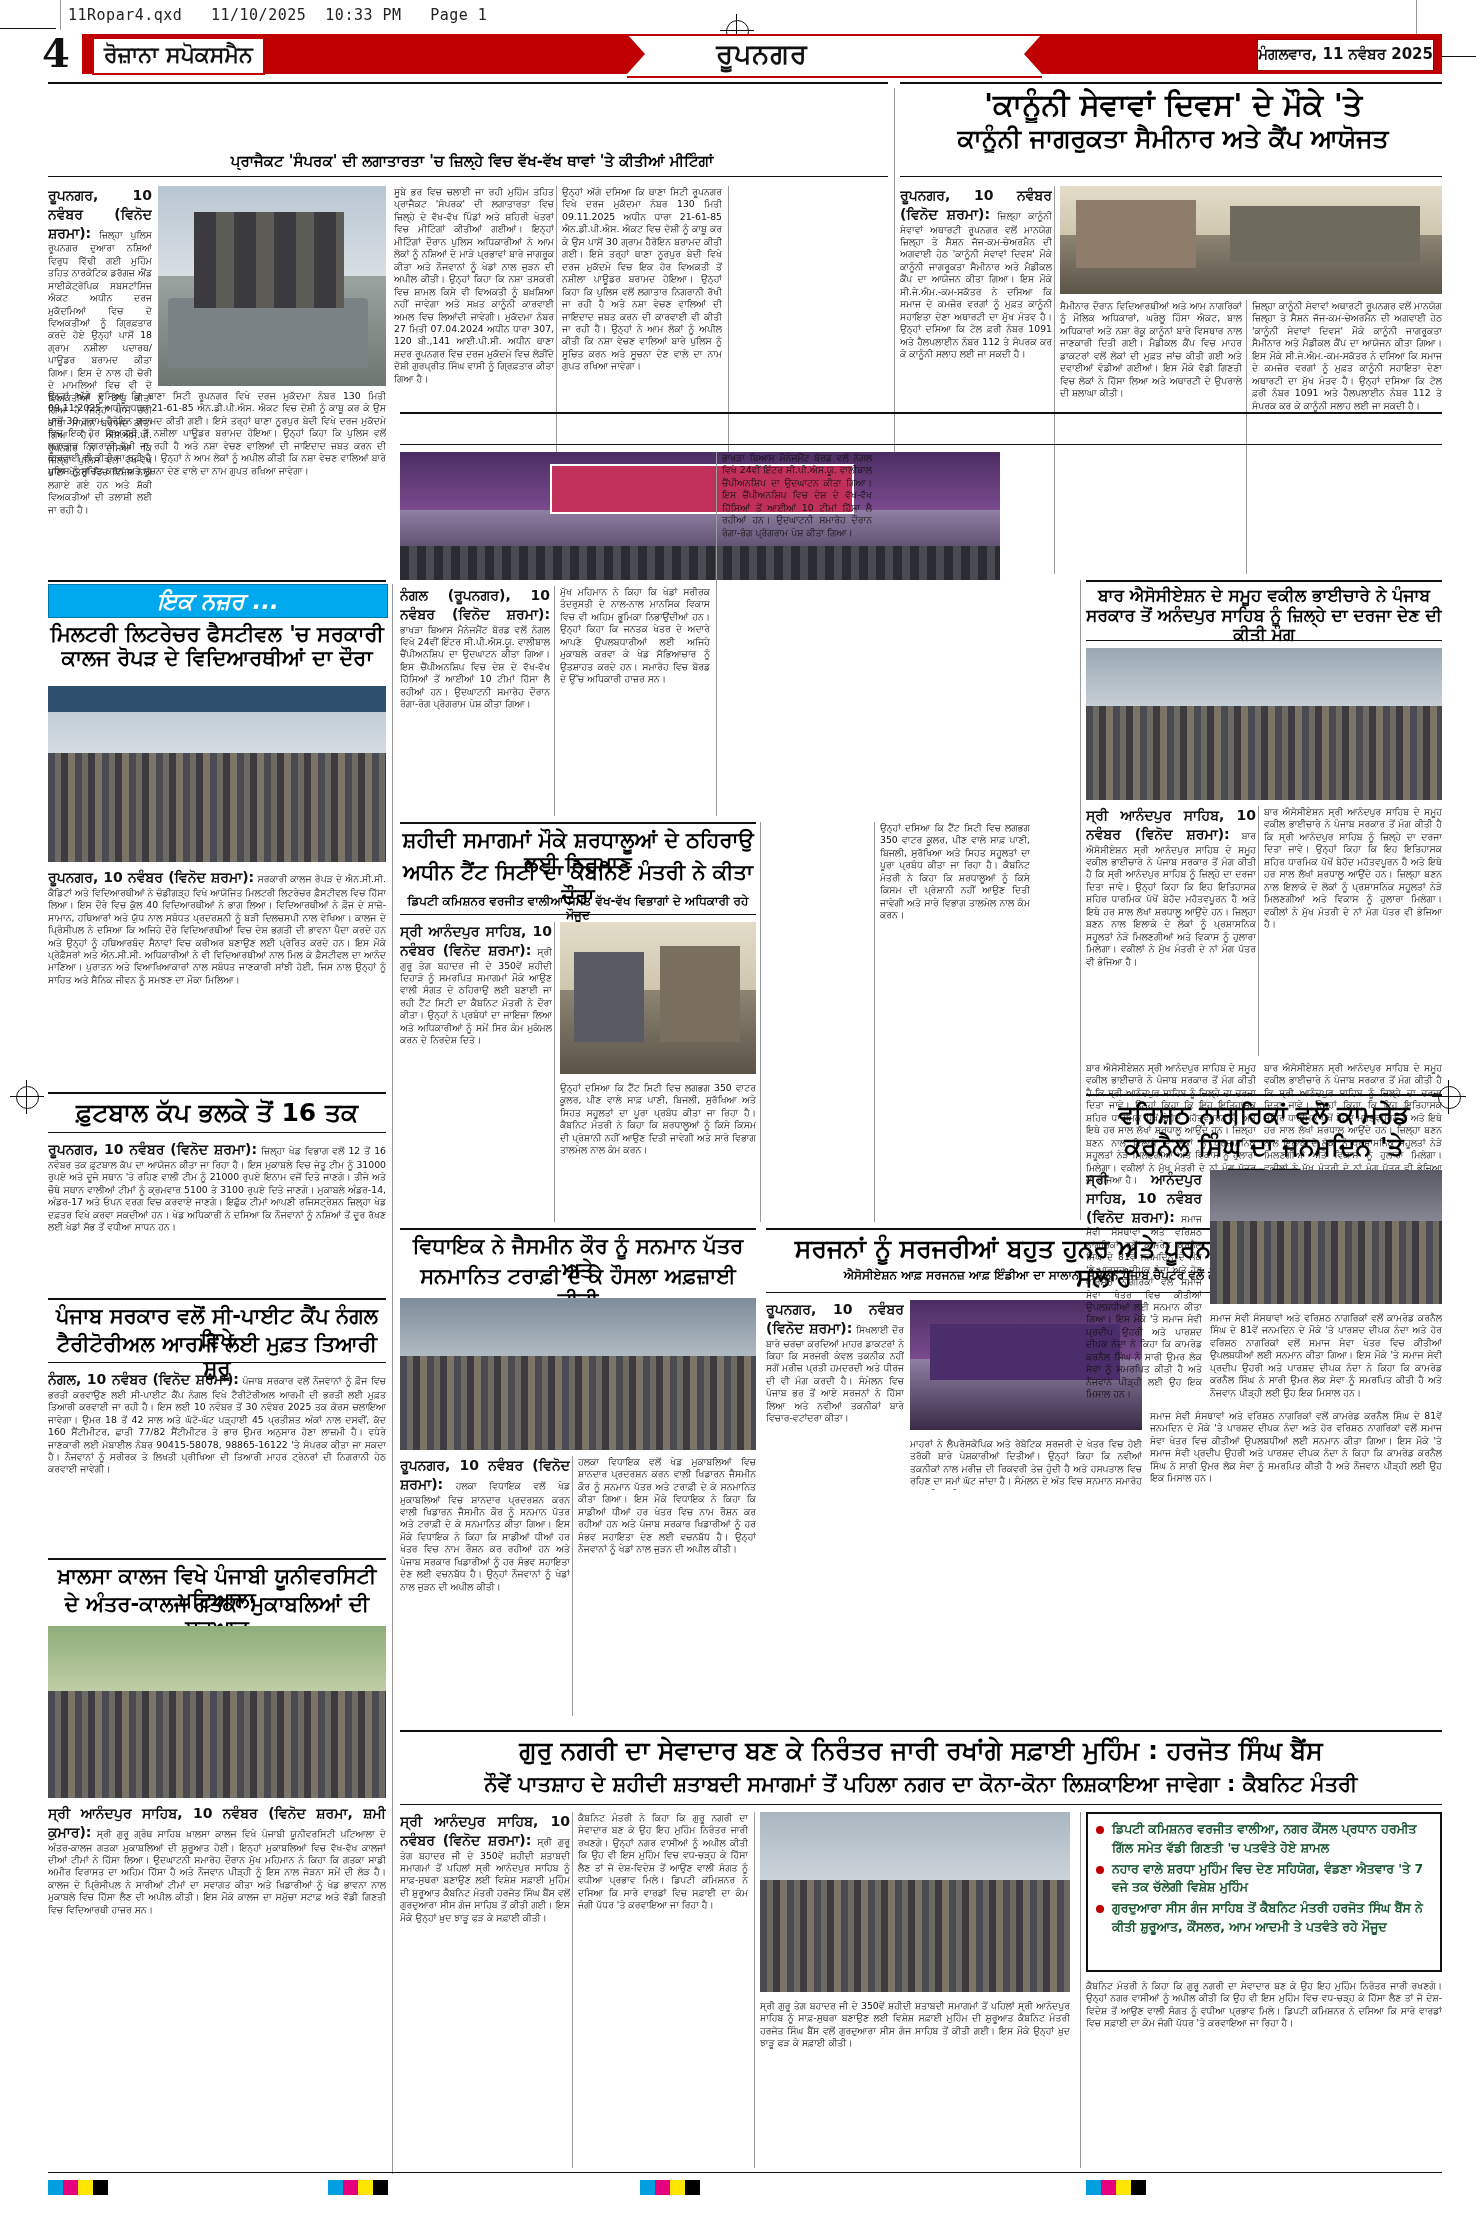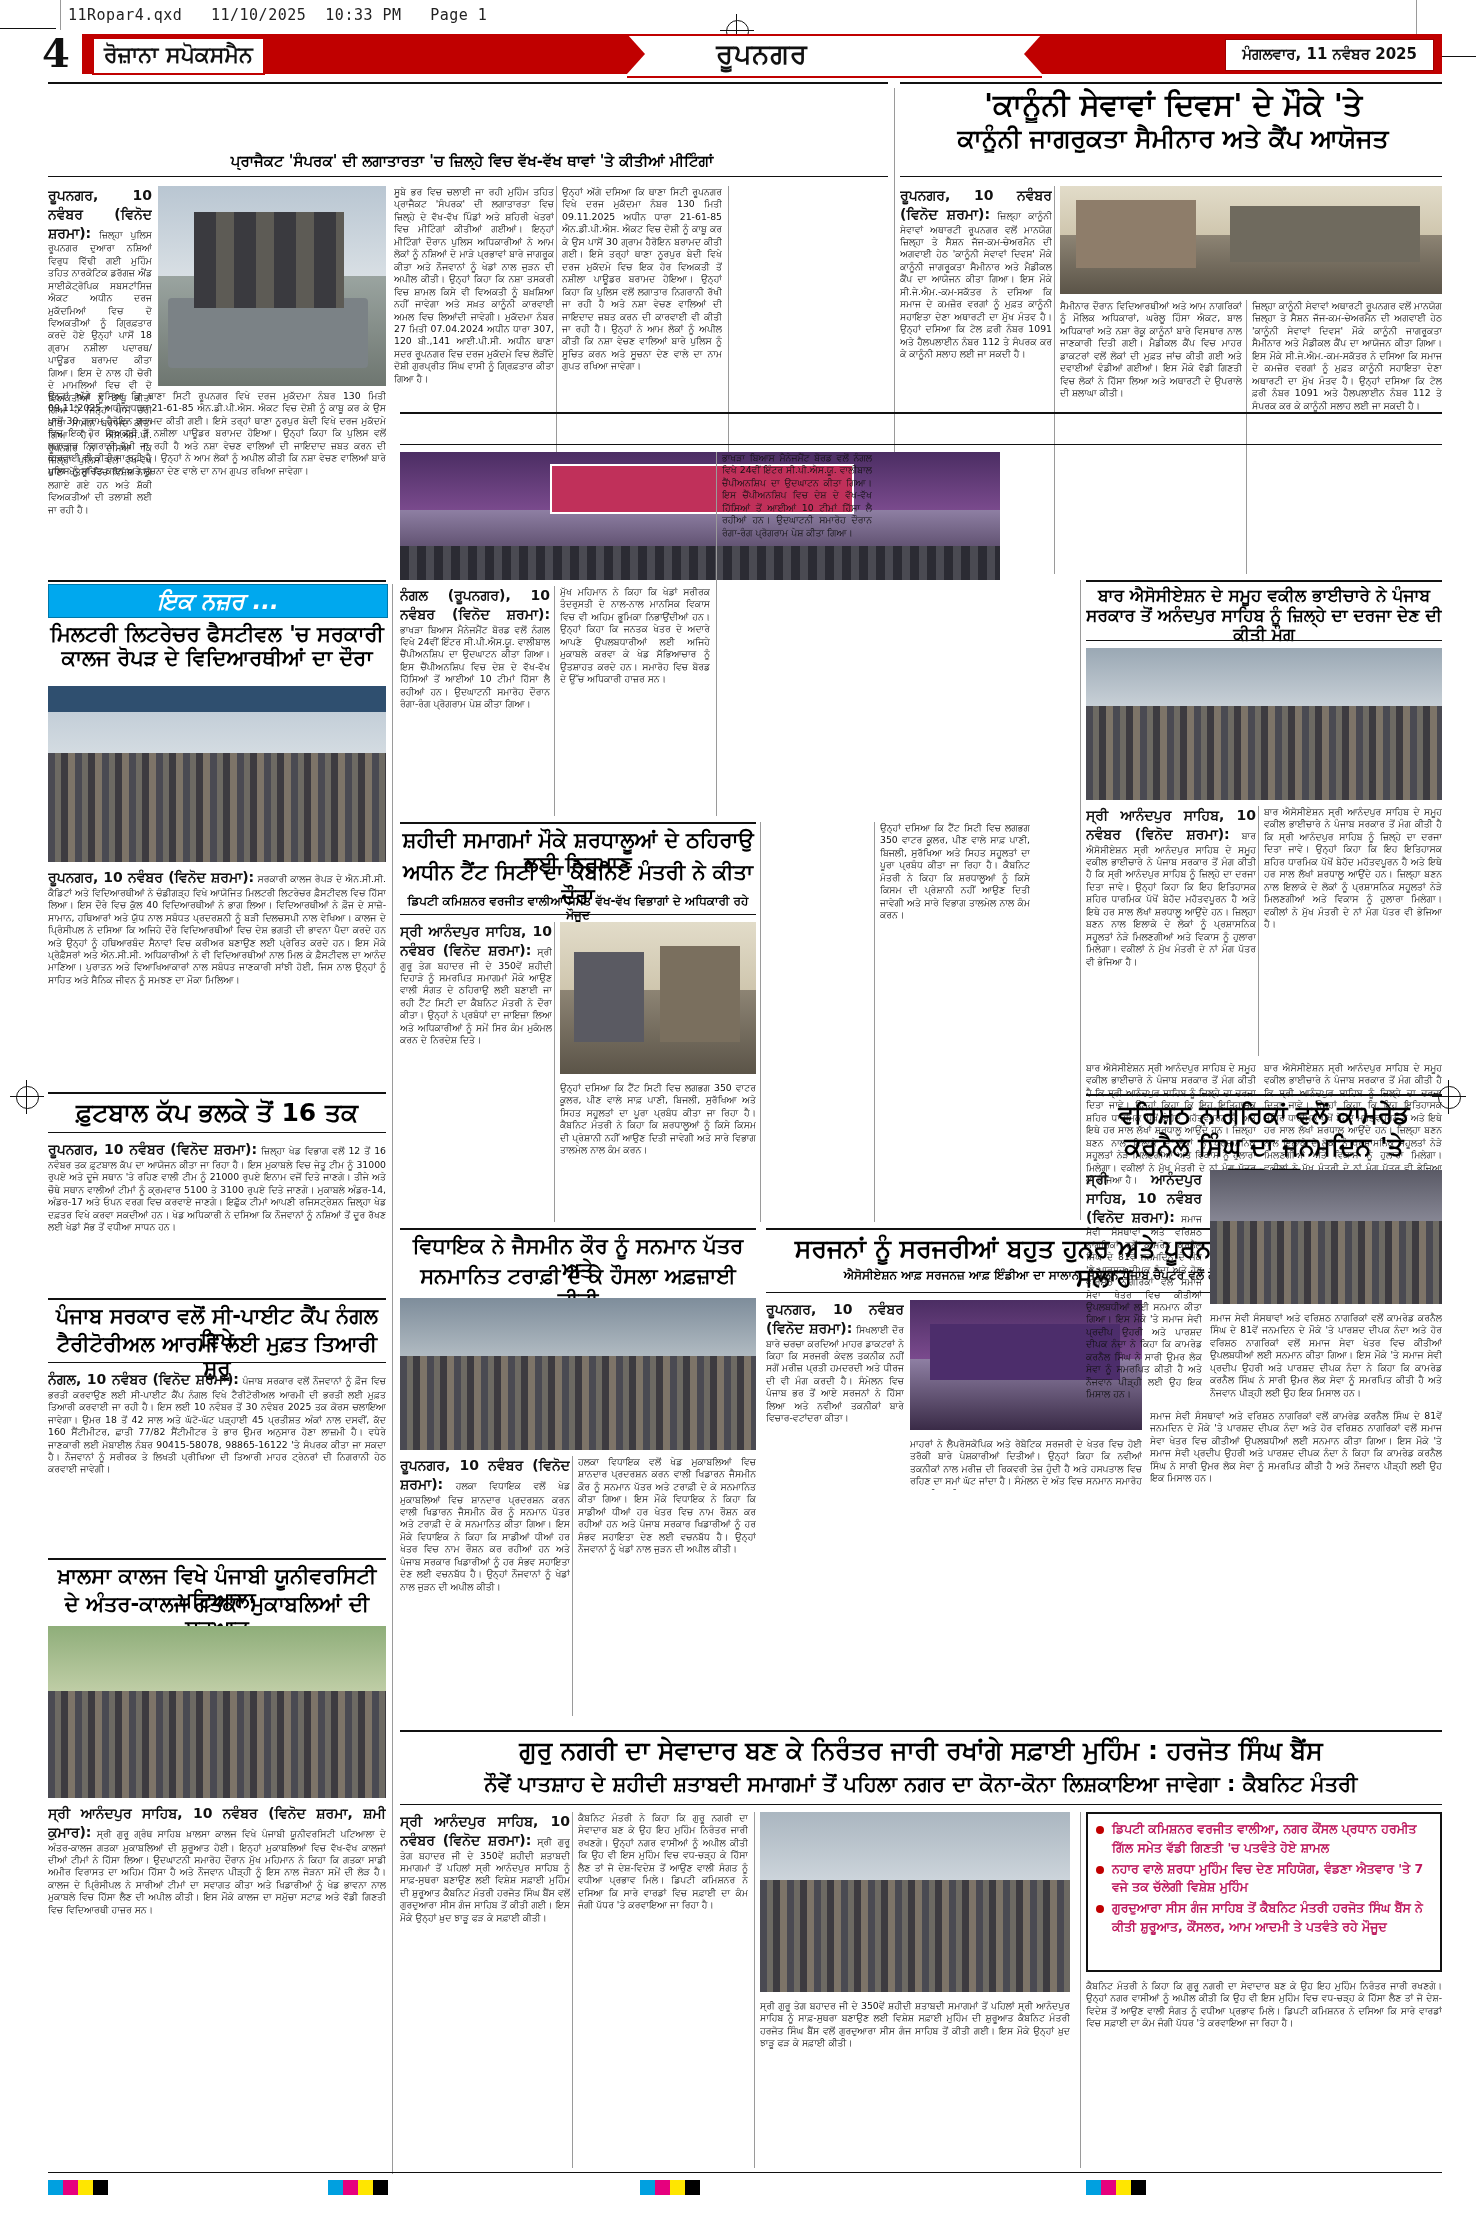--- a/index.html
+++ b/index.html
@@ -35,21 +35,21 @@
   .mast-notch-r{position:absolute;right:400px;top:0;width:0;height:0;border-top:20px solid transparent;border-bottom:20px solid transparent;border-right:18px solid #c00000;}
   .mast-logo{
     position:absolute;left:10px;top:3px;height:34px;padding:0 10px;background:#fff;border:2px solid #c00000;
     font-weight:bold;font-size:22px;color:#111;line-height:32px;white-space:nowrap;
   }
   .mast-city{
     position:absolute;left:0;right:0;top:2px;text-align:center;font-weight:bold;font-size:27px;color:#111;
     line-height:36px;letter-spacing:1px;
   }
   .mast-date{
-    position:absolute;right:8px;top:5px;height:30px;padding:0 16px;background:#fff;border:1px solid #a00000;
+    position:absolute;right:8px;top:5px;height:30px;padding:0 0;background:#fff;border:1px solid #a00000;
     font-weight:bold;font-size:15px;color:#111;line-height:29px;white-space:nowrap;
   }
 
   
   .hl{font-weight:bold;color:#000;text-align:center;line-height:1.16;}
   .hl-xl{font-size:30px;}
   .hl-lg{font-size:25px;}
   .hl-md{font-size:21px;}
   .hl-sm{font-size:17px;}
   .sub{font-weight:bold;font-size:15px;text-align:center;line-height:1.2;color:#000;}
@@ -75,21 +75,21 @@
   .photo.indoor .ph-gnd{background:linear-gradient(#8d8474,#5b5448);}
 
   
   .eknazar{
     position:absolute;background:#00a8ee;color:#fff;font-weight:bold;font-style:italic;
     font-size:23px;text-align:center;line-height:1.4;border:1px solid #0077aa;
   }
 
   
   .bullets{position:absolute;border:2px solid #111;padding:6px 8px;box-sizing:border-box;}
-  .bullets li{font-weight:bold;font-size:12.5px;line-height:1.5;margin:0 0 2px 0;list-style:none;position:relative;padding-left:16px;color:#be185d;}
+  .bullets li{font-weight:bold;font-size:12.5px;line-height:1.5;margin:0 0 2px 0;list-style:none;position:relative;padding-left:16px;color:#14532d;}
   .bullets li::before{content:"";position:absolute;left:0;top:6px;width:8px;height:8px;background:#c00000;border-radius:50%;}
   .bullets ul{margin:0;padding:0;}
 
   
   .colorbar{position:absolute;display:flex;height:15px;}
   .colorbar i{display:block;width:15px;height:15px;}
 </style>
 </head>
 <body>
 

